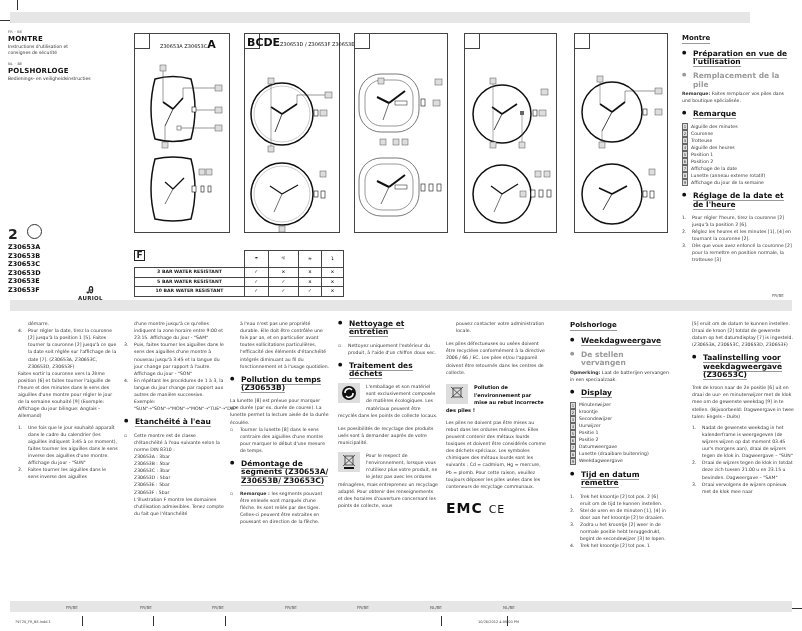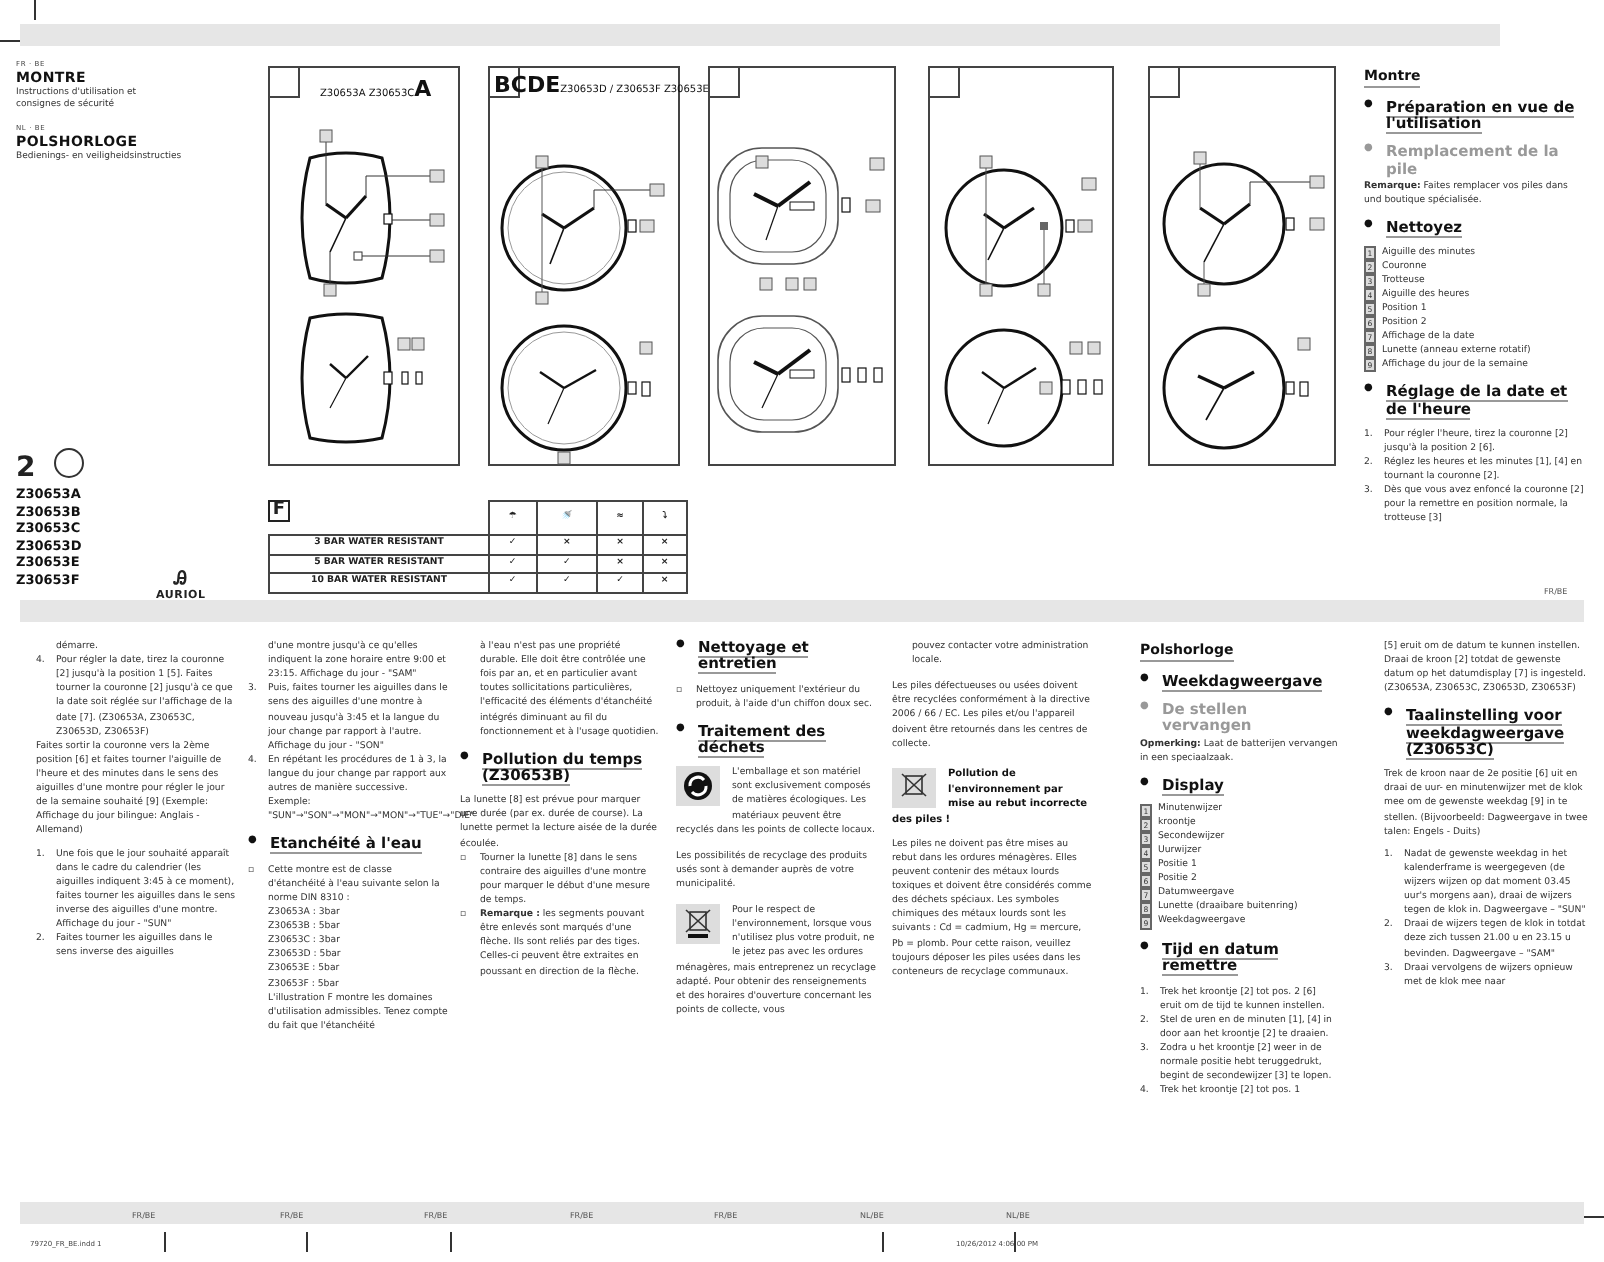--- a/index.html
+++ b/index.html
@@ -256,21 +256,21 @@
   </tbody>
     </table>
   <div class="fbox">F</div>
 </div>
 
 <div class="col" style="left:682px;top:33px;width:112px">
   <div class="h1"><span>Montre</span></div>
   <div class="h2"><span>Préparation en vue de l'utilisation</span></div>
   <div class="h2 grey" style="margin-bottom:1px"><span style="border:none">Remplacement de la pile</span></div>
   <div><b>Remarque:</b><span> Faites remplacer vos piles dans und boutique spécialisée.</span></div>
-  <div class="h2"><span>Nettoyez</span></div>
+  <div class="h2"><span>Remarque</span></div>
   <div class="legend" id="frLegend">
       <div class="row">
         <span class="num">1</span>
         <span>Aiguille des minutes</span>
       </div>
       <div class="row">
         <span class="num">2</span>
         <span>Couronne</span>
       </div>
       <div class="row">
@@ -332,20 +332,21 @@
     <div>Z30653F : 5bar</div>
     <div>L'illustration F montre les domaines d'utilisation admissibles. Tenez compte du fait que l'étanchéité</div>
   </div>
 </div>
 
 <div class="col" style="left:230px;top:320px;width:100px">
   <div style="padding-left:10px">à l'eau n'est pas une propriété durable. Elle doit être contrôlée une fois par an, et en particulier avant toutes sollicitations particulières, l'efficacité des éléments d'étanchéité intégrés diminuant au fil du fonctionnement et à l'usage quotidien.</div>
   <div class="h2"><span>Pollution du temps (Z30653B)</span></div>
   <div>La lunette [8] est prévue pour marquer une durée (par ex. durée de course). La lunette permet la lecture aisée de la durée écoulée.</div>
   <div class="li"><b class="n">▫</b><span>Tourner la lunette [8] dans le sens contraire des aiguilles d'une montre pour marquer le début d'une mesure de temps.</span></div>
+  <div class="h2"><span>Démontage de segments (Z30653A/ Z30653B/ Z30653C)</span></div>
   <div class="li"><b class="n">▫</b><b>Remarque :</b><span> les segments pouvant être enlevés sont marqués d'une flèche. Ils sont reliés par des tiges. Celles-ci peuvent être extraites en poussant en direction de la flèche.</span></div>
 </div>
 
 <div class="col" style="left:338px;top:320px;width:100px">
   <div class="h2" style="margin-top:0"><span>Nettoyage et entretien</span></div>
   <div class="li"><b class="n">▫</b><span>Nettoyez uniquement l'extérieur du produit, à l'aide d'un chiffon doux sec.</span></div>
   <div class="h2"><span>Traitement des déchets</span></div>
   <div style="overflow:hidden">
     <div class="icon-box">
         <svg width="22" height="20">
@@ -380,20 +381,21 @@
         <svg width="22" height="20">
           <rect width="22" height="20" fill="#ddd"></rect>
           <rect x="7" y="4" width="8" height="9" fill="none" stroke="#333" stroke-width=".8"></rect>
           <line x1="5" y1="3" x2="17" y2="14" stroke="#333" stroke-width=".8"></line>
           <line x1="17" y1="3" x2="5" y2="14" stroke="#333" stroke-width=".8"></line>
         </svg>
       </div>
     <b style="font-size:5px;color:#111">Pollution de l'environnement par mise au rebut incorrecte des piles !</b>
   </div>
   <div style="margin-top:4px">Les piles ne doivent pas être mises au rebut dans les ordures ménagères. Elles peuvent contenir des métaux lourds toxiques et doivent être considérés comme des déchets spéciaux. Les symboles chimiques des métaux lourds sont les suivants : Cd = cadmium, Hg = mercure, Pb = plomb. Pour cette raison, veuillez toujours déposer les piles usées dans les conteneurs de recyclage communaux.</div>
+  <div class="emc"><span>EMC</span> <span style="font-weight:normal;font-size:11px">CE</span></div>
 </div>
 
 <div class="col" style="left:570px;top:320px;width:100px">
   <div class="h1"><span>Polshorloge</span></div>
   <div class="h2"><span>Weekdagweergave</span></div>
   <div class="h2 grey" style="margin-bottom:1px"><span style="border:none">De stellen vervangen</span></div>
   <div><b>Opmerking:</b><span> Laat de batterijen vervangen in een speciaalzaak.</span></div>
   <div class="h2"><span>Display</span></div>
   <div class="legend" id="nlLegend">
       <div class="row">

